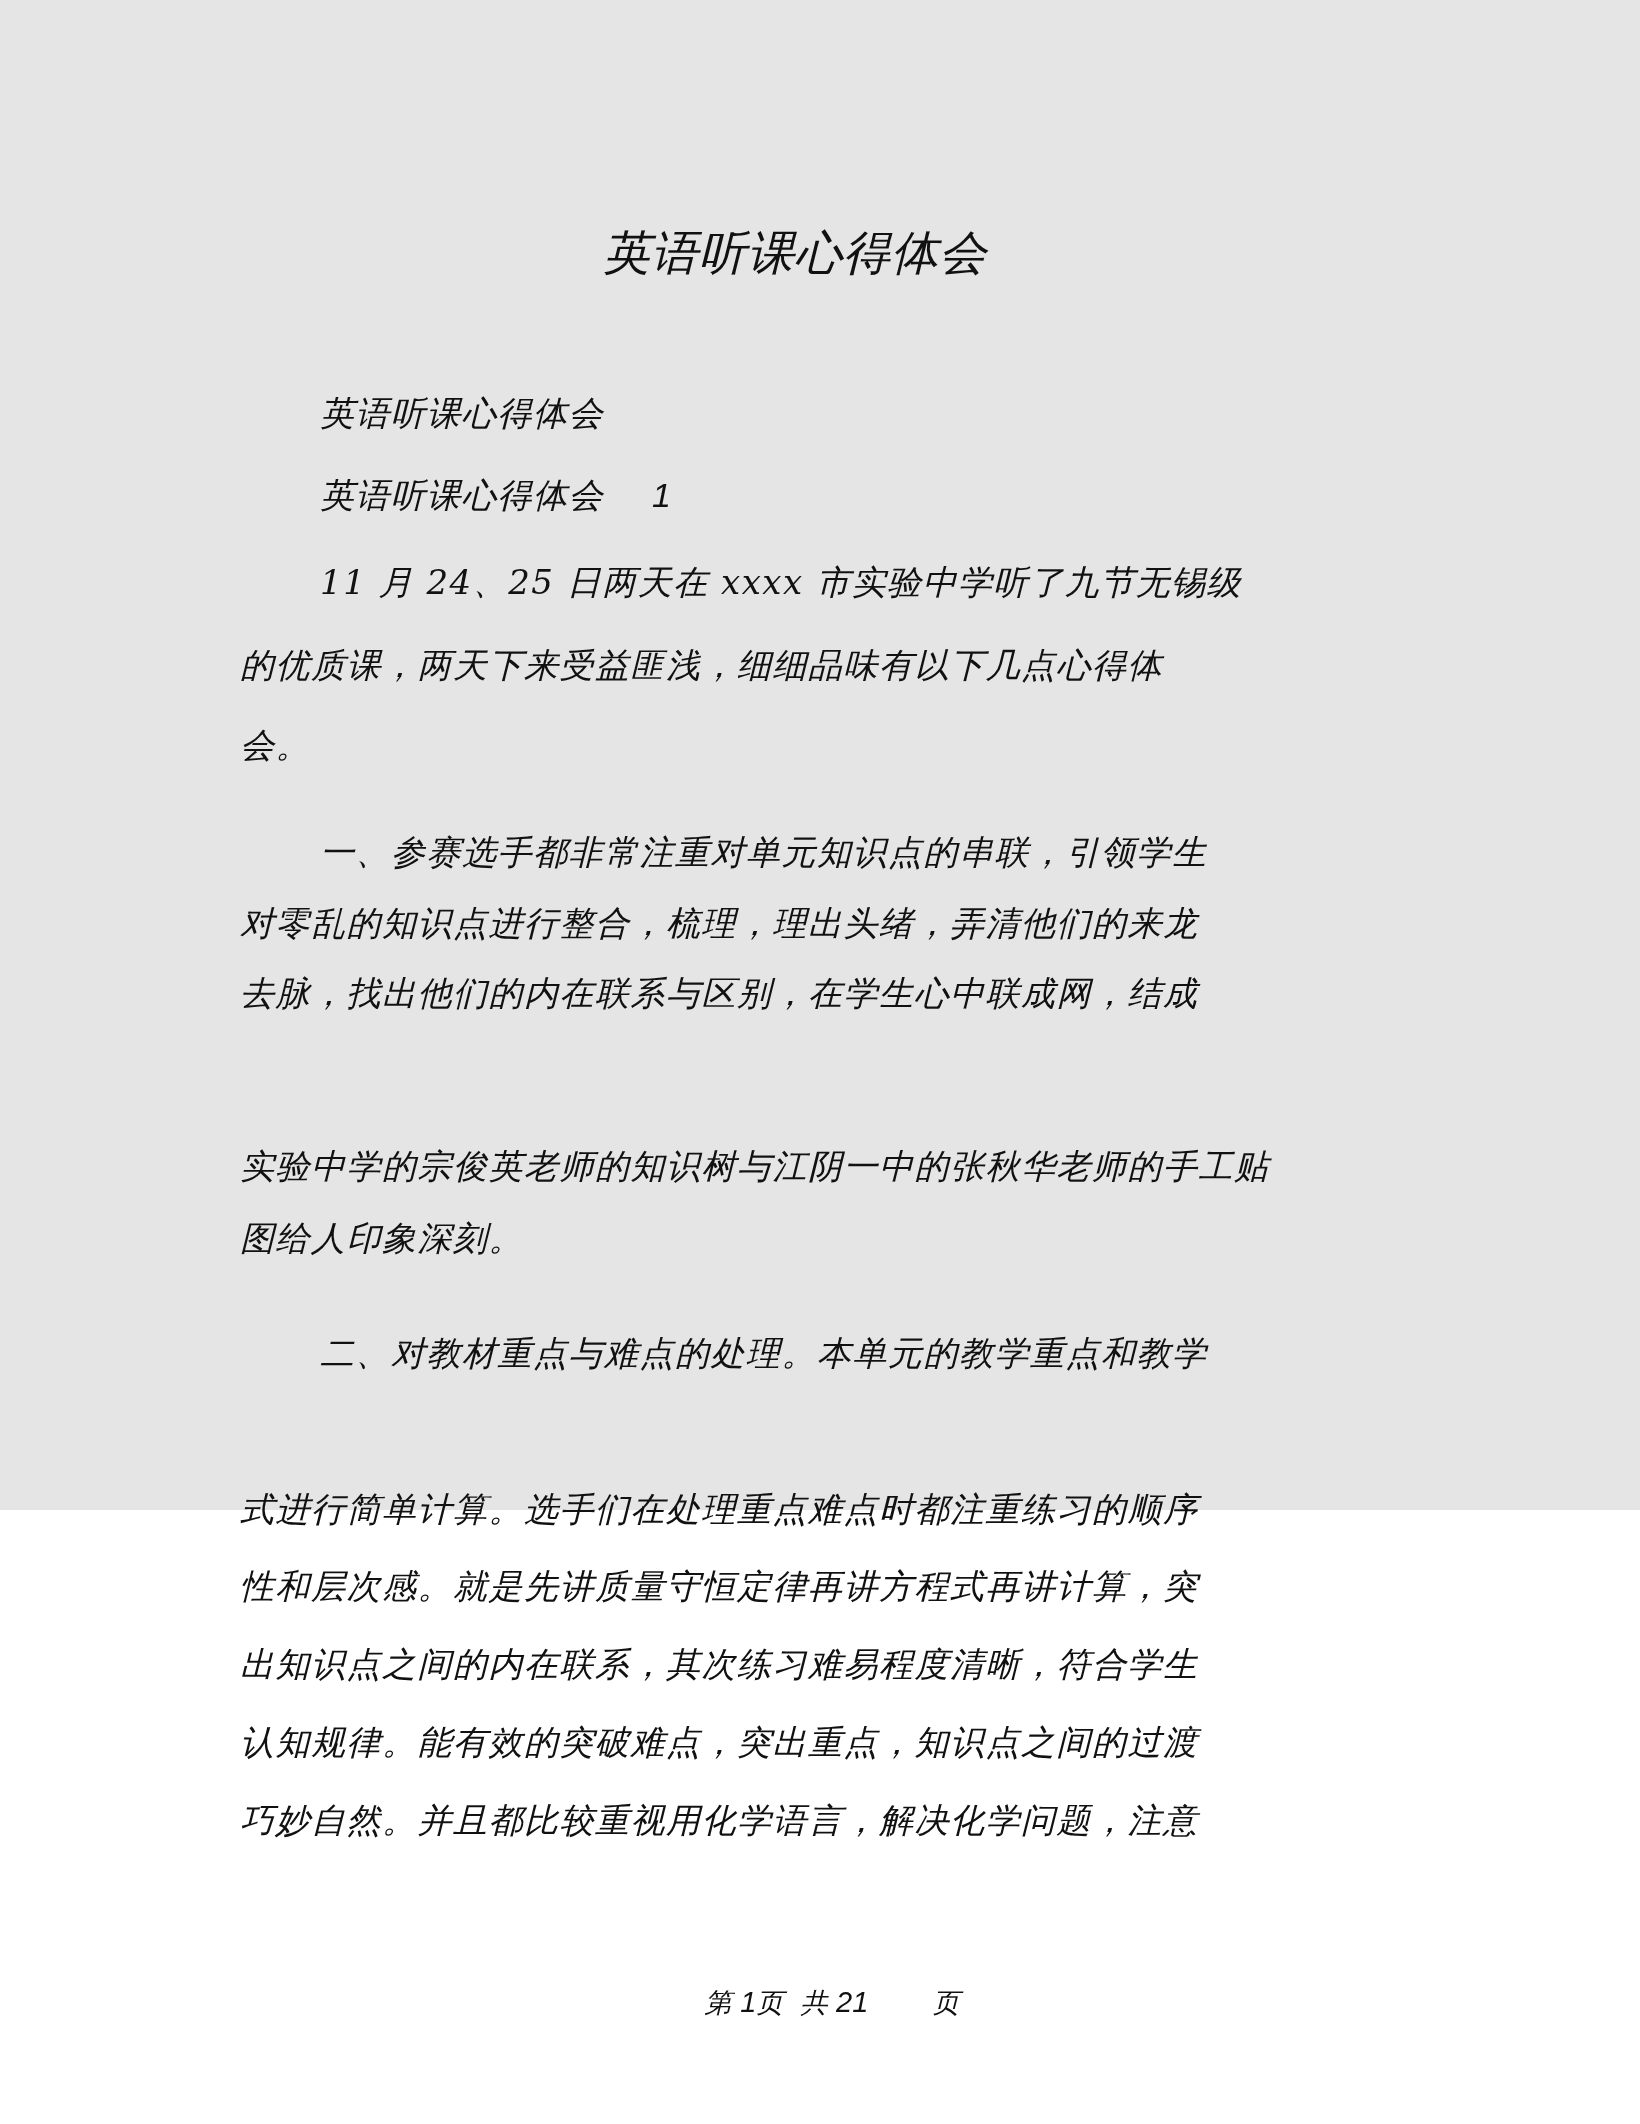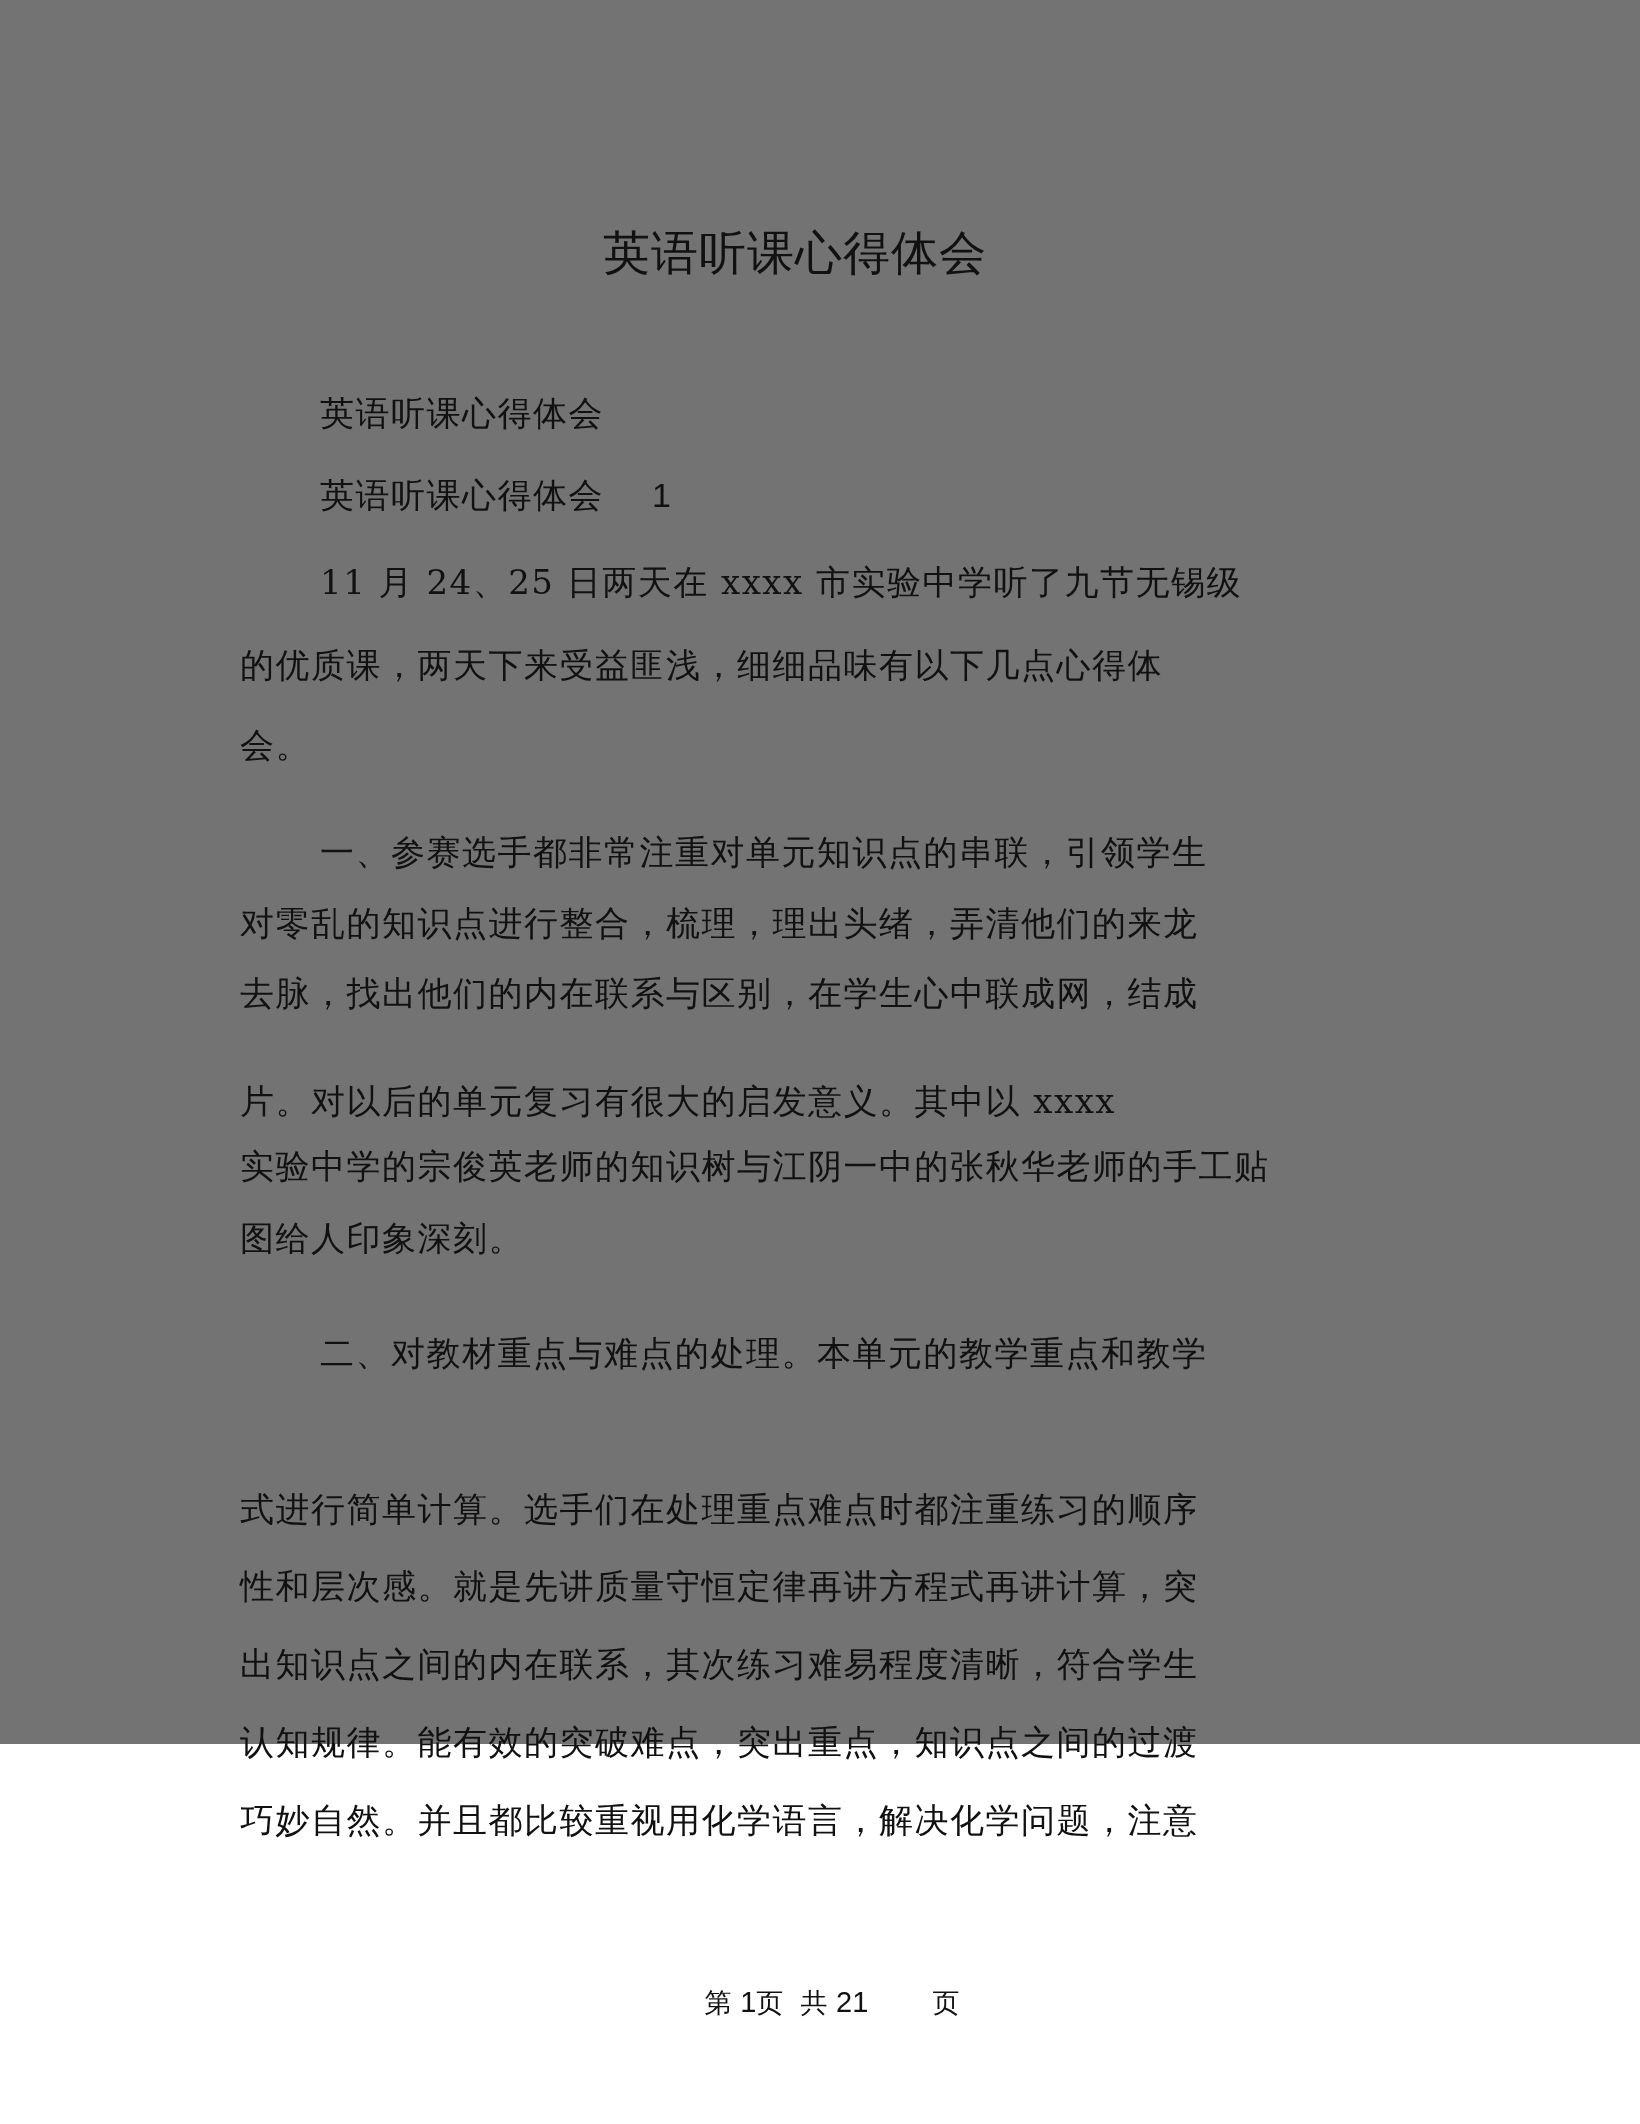--- a/index.html
+++ b/index.html
@@ -12,22 +12,23 @@
       height: 2124px;
       position: relative;
       overflow: hidden;
       color: #111111;
       font-family: "DejaVu Sans", "Liberation Sans", sans-serif;
     }
     .page {
       position: absolute;
       left: 0; top: 0;
       width: 1640px;
-      height: 1744px;
-      background: #737373;
+      height: 1510px;
+      background: #e5e5e5;
+      font-style: italic;
     }
     .title {
       position: absolute;
       top: 222px;
       left: 0;
       width: 1590px;
       text-align: center;
       font-family: "DejaVu Serif", "Liberation Serif", serif;
       font-size: 47px;
       letter-spacing: 1px;
@@ -78,21 +79,20 @@
     <span>英语听课心得体会</span><span style="display:inline-block;width:48px;"></span><span class="latin">1</span>
   </div>
 
   <div class="line indent" style="top:562px;">11 月 24、25 日两天在  xxxx 市实验中学听了九节无锡级</div>
   <div class="line flush" style="top:645px;">的优质课，两天下来受益匪浅，细细品味有以下几点心得体</div>
   <div class="line flush" style="top:725px;">会。</div>
 
   <div class="line indent" style="top:832px;">一、参赛选手都非常注重对单元知识点的串联，引领学生</div>
   <div class="line flush" style="top:903px;">对零乱的知识点进行整合，梳理，理出头绪，弄清他们的来龙</div>
   <div class="line flush" style="top:973px;">去脉，找出他们的内在联系与区别，在学生心中联成网，结成</div>
-  <div class="line flush" style="top:1081px;">片。对以后的单元复习有很大的启发意义。其中以  xxxx</div>
   <div class="line flush" style="top:1146px;">实验中学的宗俊英老师的知识树与江阴一中的张秋华老师的手工贴</div>
   <div class="line flush" style="top:1218px;">图给人印象深刻。</div>
 
   <div class="line indent" style="top:1333px;">二、对教材重点与难点的处理。本单元的教学重点和教学</div>
   <div class="line flush" style="top:1489px;">式进行简单计算。选手们在处理重点难点时都注重练习的顺序</div>
   <div class="line flush" style="top:1566px;">性和层次感。就是先讲质量守恒定律再讲方程式再讲计算，突</div>
   <div class="line flush" style="top:1644px;">出知识点之间的内在联系，其次练习难易程度清晰，符合学生</div>
   <div class="line flush" style="top:1722px;">认知规律。能有效的突破难点，突出重点，知识点之间的过渡</div>
   <div class="line flush" style="top:1800px;">巧妙自然。并且都比较重视用化学语言，解决化学问题，注意</div>
 

